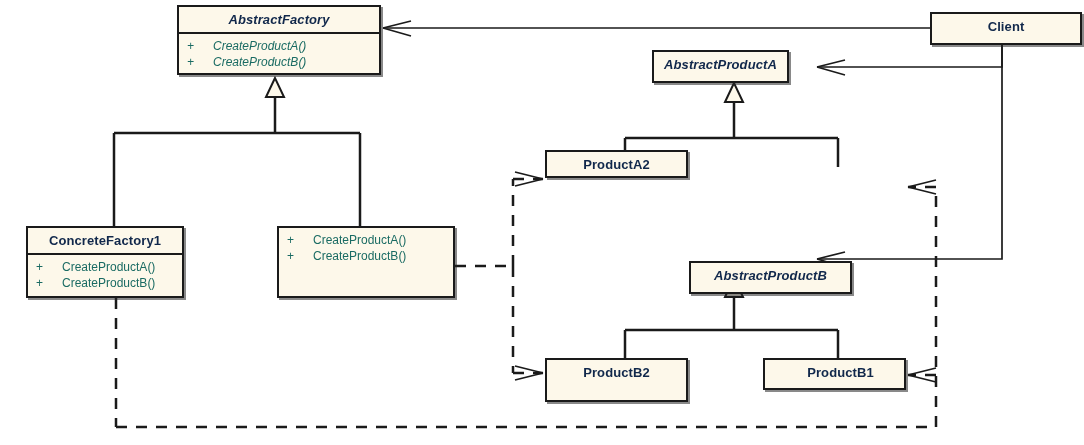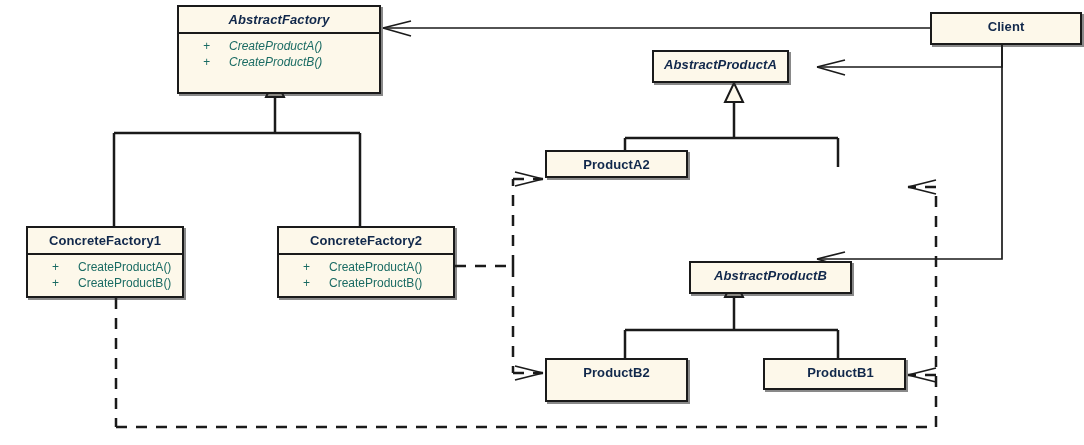--- a/index.html
+++ b/index.html
@@ -42,21 +42,20 @@
     letter-spacing: 0.1px;
   }
   .uml-class.abstract > .uml-name {
     font-style: italic;
   }
   .uml-class.has-ops > .uml-name {
     border-bottom: 2px solid #1a1a1a;
   }
   .uml-ops {
     padding: 4px 0 5px 0;
-    margin-left: 16px;
   }
   .uml-op {
     font-size: 12px;
     color: #1a6b63;
     line-height: 16px;
     white-space: nowrap;
     padding-left: 8px;
   }
   .uml-class.abstract .uml-op {
     font-style: italic;
@@ -131,21 +130,21 @@
       <path d="M 116 298 L 116 427" stroke="#1a1a1a" stroke-width="2.5" fill="none" stroke-dasharray="11 9"></path>
       <path d="M 116 427 L 936 427" stroke="#1a1a1a" stroke-width="2.5" fill="none" stroke-dasharray="11 9"></path>
       <path d="M 936 427 L 936 187" stroke="#1a1a1a" stroke-width="2.5" fill="none" stroke-dasharray="11 9"></path>
       <path d="M 936 187 L 908 187" stroke="#1a1a1a" stroke-width="2.5" fill="none" stroke-dasharray="11 9"></path>
       <path d="M 908 187 L 936 180 M 908 187 L 936 194" stroke="#1a1a1a" stroke-width="1.7" fill="none"></path>
       <path d="M 936 375 L 908 375" stroke="#1a1a1a" stroke-width="2.5" fill="none" stroke-dasharray="11 9"></path>
       <path d="M 908 375 L 936 368 M 908 375 L 936 382" stroke="#1a1a1a" stroke-width="1.7" fill="none"></path>
     </g>
   </svg>
 
-  <div class="uml-class abstract has-ops" style="left:177px; top:5px; width:204px; height:89px;">
+  <div class="uml-class abstract has-ops" style="left:177px; top:5px; width:204px; height:70px;">
     <div class="uml-name">AbstractFactory</div>
     <div class="uml-ops">
       <div class="uml-op">
         <span class="op-vis">+</span><span class="op-name">CreateProductA()</span>
       </div>
       <div class="uml-op">
         <span class="op-vis">+</span><span class="op-name">CreateProductB()</span>
       </div>
     </div>
   </div>
@@ -173,21 +172,20 @@
       <div class="uml-op">
         <span class="op-vis">+</span><span class="op-name">CreateProductA()</span>
       </div>
       <div class="uml-op">
         <span class="op-vis">+</span><span class="op-name">CreateProductB()</span>
       </div>
     </div>
   </div>
 
   <div class="uml-class has-ops" style="left:277px; top:226px; width:178px; height:72px;">
-    <div class="uml-name">ConcreteFactory2</div>
     <div class="uml-ops">
       <div class="uml-op">
         <span class="op-vis">+</span><span class="op-name">CreateProductA()</span>
       </div>
       <div class="uml-op">
         <span class="op-vis">+</span><span class="op-name">CreateProductB()</span>
       </div>
     </div>
   </div>
 

